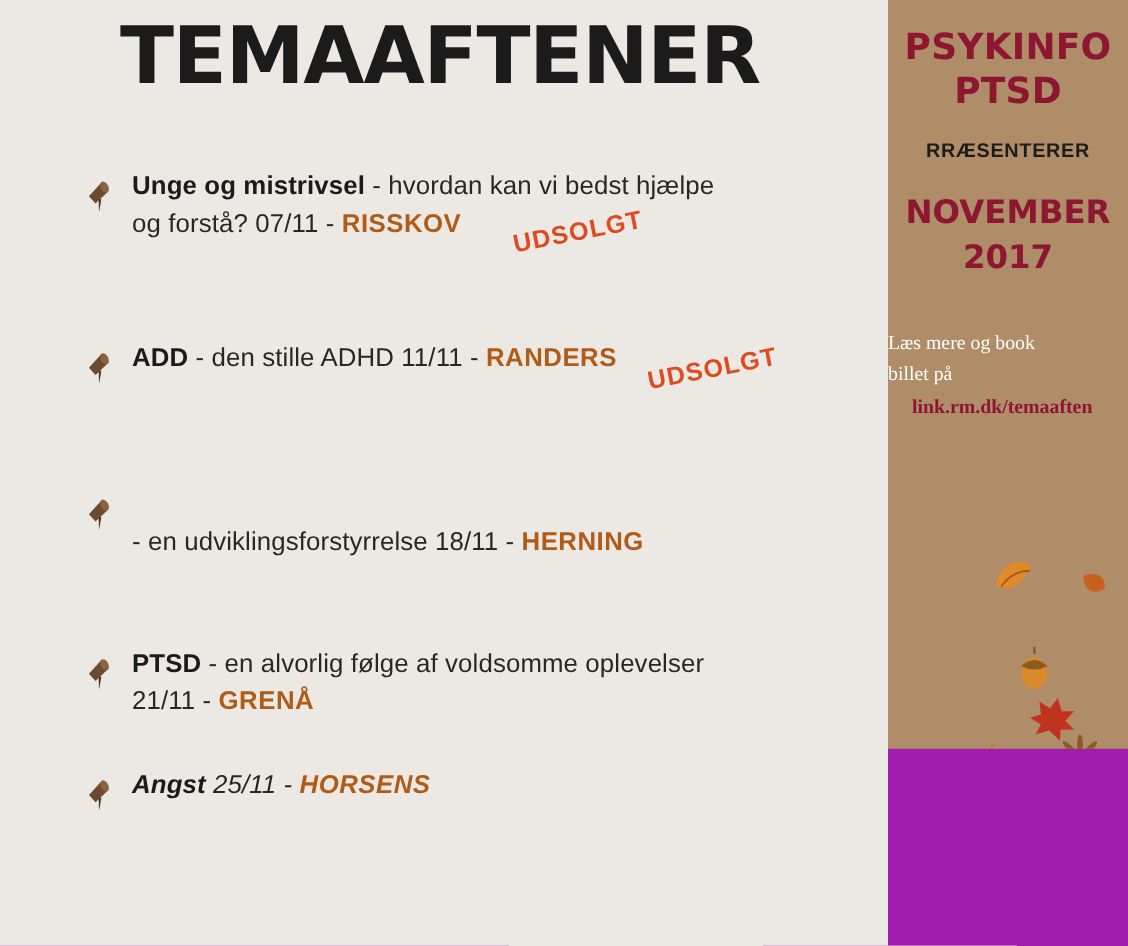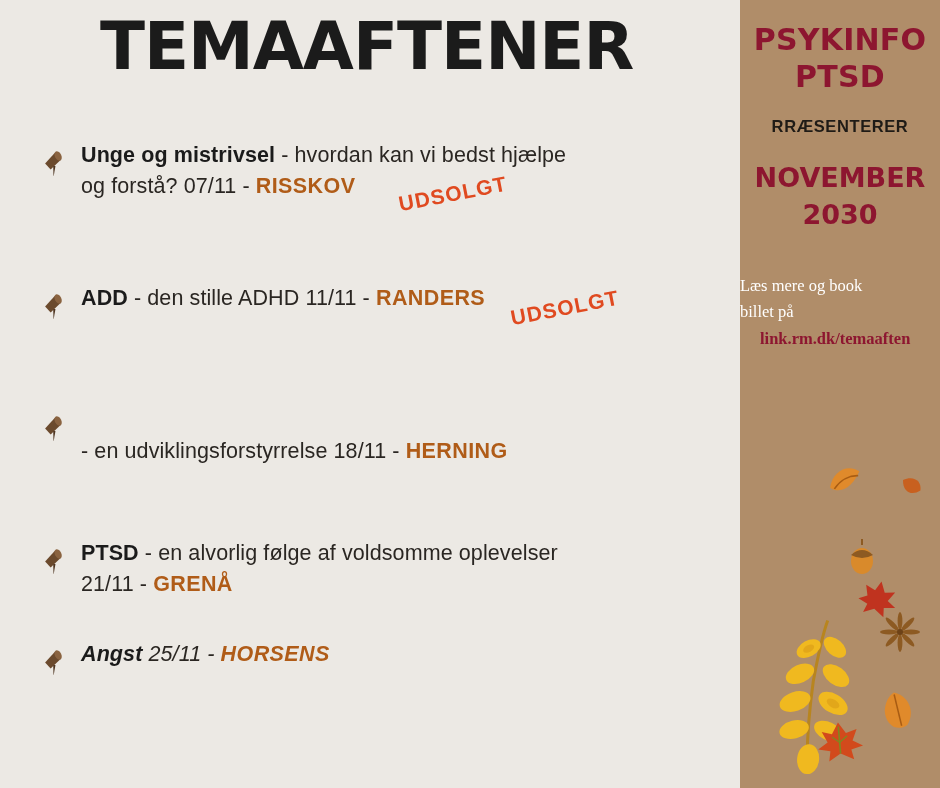--- a/index.html
+++ b/index.html
@@ -36,22 +36,23 @@
     font-size: 66px;
     font-weight: bold;
     letter-spacing: -1px;
     color: #1b1b1b;
     font-family: "DejaVu Sans", sans-serif;
     line-height: 1.05;
   }
   .events {
     position: absolute;
     top: 140px;
-    left: 13px;
+    left: 0;
     width: 740px;
+    padding-left: 42px;
   }
   .event {
     position: relative;
     padding-left: 68px;
     min-height: 54px;
     margin-bottom: 0;
   }
   .ev0 { margin-top: 0px; }
   .ev1 { margin-top: 82px; }
   .ev2 { margin-top: 68px; }
@@ -90,21 +91,21 @@
     transform: rotate(-11deg);
     font-family: "Liberation Sans", sans-serif;
   }
   .so-0 { left: 385px; top: 42px; }
   .so-1 { left: 497px; top: 13px; }
 
   
   .right {
     position: relative;
     width: 200px;
-    height: 788px;
+    height: 624px;
     background: #b08d69;
     overflow: hidden;
   }
   .brand {
     margin-top: 22px;
     text-align: center;
     color: #8d1630;
     font-weight: bold;
     font-size: 30px;
     line-height: 1.22;
@@ -250,21 +251,21 @@
 
     <div class="brand">
       <div>PSYKINFO</div>
       <div>PTSD</div>
     </div>
 
     <div class="presents">RRÆSENTERER</div>
 
     <div class="month">
       <div>NOVEMBER</div>
-      <div>2030</div>
+      <div>2017</div>
     </div>
 
     <div class="book-info">
       <div>Læs mere og book</div>
       <div>billet på</div>
       <a class="book-link" href="#">link.rm.dk/temaaften</a>
     </div>
 
     <svg class="leaves" width="200" height="788" viewBox="0 0 200 788">
 

